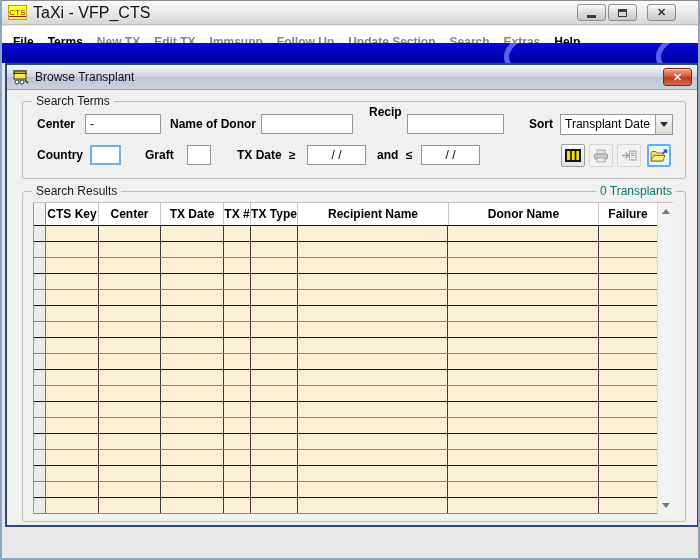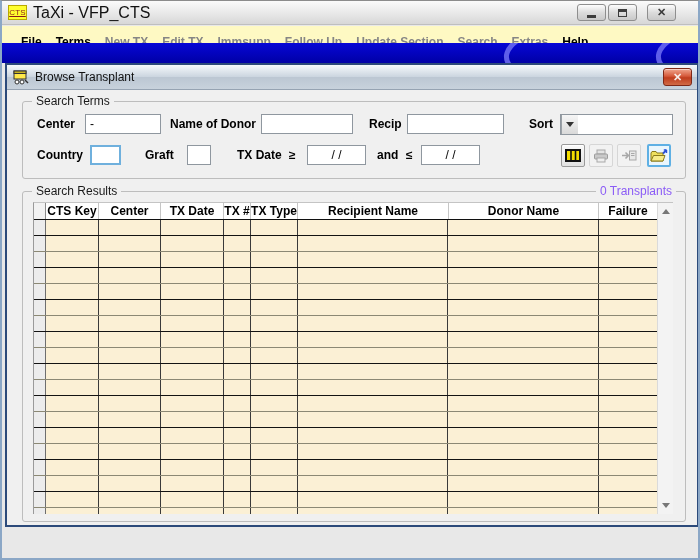--- a/index.html
+++ b/index.html
@@ -20,22 +20,22 @@
   .win-btns { position:absolute; right:22px; top:3px; display:flex; gap:2px; }
   .win-btn { width:29px; height:17px; border:1px solid #8e8e8e; border-radius:3px;
              background:linear-gradient(180deg,#fdfdfd,#dcdcdc 50%,#c9c9c9);
              display:flex; align-items:center; justify-content:center; color:#3c3c3c; }
   .win-btn.close { margin-left:8px; }
   .glyph-min { width:9px; height:3px; background:#3c3c3c; margin-top:7px; }
   .glyph-max { width:9px; height:8px; border:1px solid #3c3c3c; border-top:3px solid #3c3c3c; }
   .glyph-x   { font-size:11px; font-weight:bold; line-height:1; }
 
   
-  .menubar { position:absolute; left:0; top:25px; right:0; height:32px; background:#fef9c3;
-             display:flex; align-items:center; padding-left:12px; }
+  .menubar { position:absolute; left:0; top:25px; right:0; height:32px; background:#ffffff;
+             display:flex; align-items:center; padding-left:4px; }
   .menu-item { font-size:12px; font-weight:bold; color:#000; padding:0 7px; white-space:nowrap; }
   .menu-item.disabled { color:#858585; }
 
   
   .banner { position:absolute; left:0; top:42px; right:0; height:20px;
             background:linear-gradient(180deg,#0707d6,#0000a6); overflow:hidden; }
 
   
   .dialog { position:absolute; left:3px; top:62px; width:694px; height:464px;
             border:2px solid #2c4a7a; background:#f0f0f0; }
@@ -47,21 +47,21 @@
                border:1px solid #7e2817;
                background:linear-gradient(180deg,#f0a78f,#d5593a 45%,#bf3d1e 55%,#d06a45);
                display:flex; align-items:center; justify-content:center;
                color:#f7ece8; font-size:11px; font-weight:bold; box-shadow:inset 0 1px 0 rgba(255,255,255,.5); }
 
   
   .groupbox { position:absolute; border:1px solid #bdbdbd; border-radius:3px; }
   .grouplabel { position:absolute; top:-8px; left:9px; background:#f0f0f0; padding:0 4px;
                 font-size:12px; color:#1a1a1a; }
   .count-label { position:absolute; top:-8px; right:9px; background:#f0f0f0; padding:0 4px;
-                 font-size:12px; color:#8b5cf6; }
+                 font-size:12px; color:#0f766e; }
 
   .gb-terms   { left:15px; top:36px;  width:664px; height:78px; }
   .gb-results { left:15px; top:126px; width:664px; height:331px; }
 
   .fld-label { position:absolute; font-size:12px; font-weight:bold; color:#000; line-height:20px; }
   .txt { position:absolute; height:20px; border:1px solid #8f979f; background:#fff;
          font-family:"Liberation Sans",sans-serif; font-size:12px; padding:0 4px; }
   .txt.focused { border:2px solid #6fb0dd; padding:0 3px; }
   .txt.date { text-align:center; }
 
@@ -79,21 +79,21 @@
             align-items:center; justify-content:center; border-radius:2px; }
   .tb-raised { border:1px solid #9a9a9a; background:linear-gradient(180deg,#fafafa,#e2e2e2);
                box-shadow:inset 0 1px 0 #fff; }
   .tb-flat   { border:1px solid #d6d6d6; background:#f2f2f2; }
   .tb-hot    { border:2px solid #5fb0e4; background:#eaf6fd; }
 
   
   .grid { position:absolute; left:10px; top:10px; width:640px; height:312px;
           border-left:1px solid #9a9a9a; border-top:1px solid #c4c4c4; background:#fff; overflow:hidden; }
   .grid-inner { position:absolute; left:0; top:0; width:624px; }
-  .grid-header { display:flex; height:17px; background:#ffffff; border-bottom:1px solid #101010; }
+  .grid-header { display:flex; height:23px; background:#ffffff; border-bottom:1px solid #101010; }
   .hcell { border-right:1px solid #c6c6c6; height:100%; display:flex; align-items:center;
            justify-content:center; font-size:12px; font-weight:bold; color:#000; overflow:hidden; white-space:nowrap; }
   .hcell.selector { width:12px; background:#f2f2f2; border-right:1px solid #8a8a8a; }
   .grid-row { display:flex; height:16px; border-bottom:1px solid #131313; }
   .grid-row.alt { border-bottom-color:#8b8874; }
   .grid-row.partial { height:6px; border-bottom:none; overflow:hidden; }
   .cell { border-right:1px solid #3a3a3a; background:#fbf0d5; height:100%; }
   .cell.selector { width:12px; background:#ececec; border-right:1px solid #6e6e6e; }
 
   .vscroll { position:absolute; right:0; top:0; width:16px; height:100%;
@@ -175,24 +175,25 @@
       </div>
     </div>
 
     <div class="groupbox gb-terms">
       <span class="grouplabel">Search Terms</span>
 
       <span class="fld-label" style="left:14px; top:12px;">Center</span>
       <input class="txt" style="left: 62px; top: 12px; width: 76px;" value="-">
       <span class="fld-label" style="left:147px; top:12px;">Name of Donor</span>
       <input class="txt" style="left: 238px; top: 12px; width: 92px;" value="">
-      <span class="fld-label" style="left:346px; top:12px;">Recip</span>
+      <span class="fld-label" style="left:346px; top:0;">Recip</span>
       <input class="txt" style="left: 384px; top: 12px; width: 97px;" value="">
       <span class="fld-label" style="left:506px; top:12px;">Sort</span>
       <div class="combo">
+        <div class="combo-text">Transplant Date</div>
         <div class="combo-btn">
           <div class="tri-down"></div>
         </div>
       </div>
 
       <span class="fld-label" style="left:14px; top:43px;">Country</span>
       <input class="txt focused" style="left: 67px; top: 43px; width: 31px;" value="">
       <span class="fld-label" style="left:122px; top:43px;">Graft</span>
       <input class="txt" style="left: 164px; top: 43px; width: 24px;" value="">
       <span class="fld-label" style="left:214px; top:43px;">TX Date</span>

